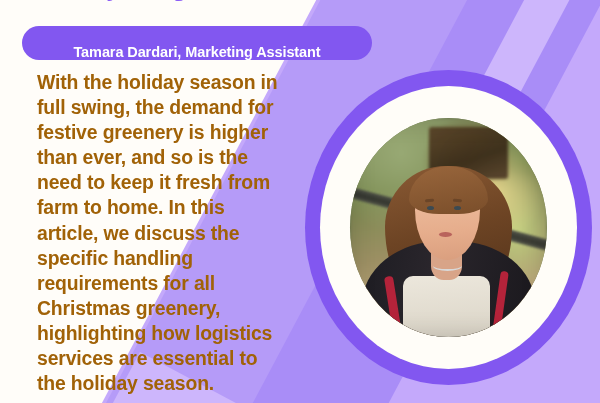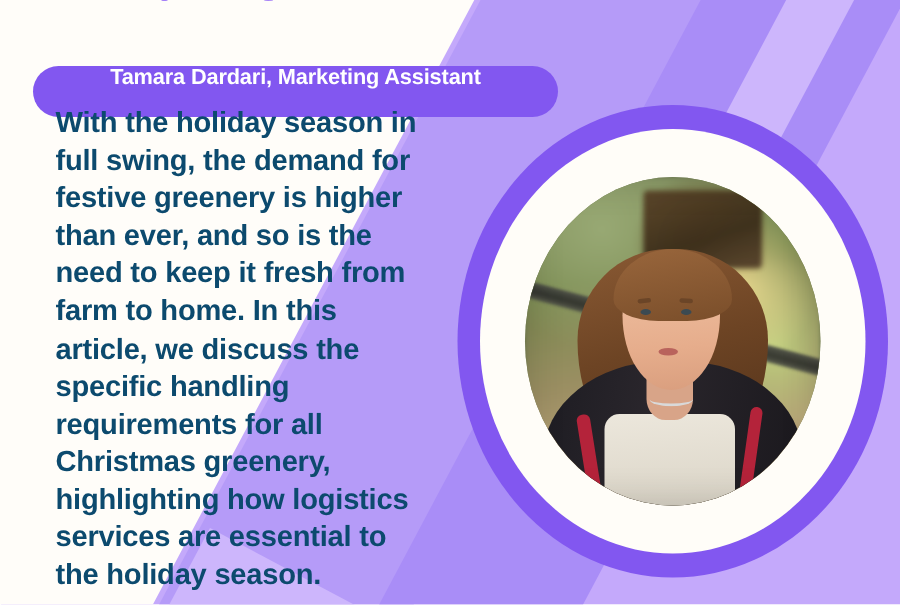--- a/index.html
+++ b/index.html
@@ -113,45 +113,45 @@
     font-style: italic;
     letter-spacing: -0.3px;
     color: #8b5cf6;
     white-space: nowrap;
   }
 
   
   .byline-pill {
     position: absolute;
     left: 22px;
-    top: 44px;
+    top: 26px;
     width: 350px;
     height: 34px;
     border-radius: 17px;
     background: #8257f0;
     display: flex;
-    align-items: flex-start;
+    align-items: flex-end;
     justify-content: center;
   }
   .byline-text {
     color: #ffffff;
     font-size: 14.5px;
     font-weight: bold;
     letter-spacing: -0.1px;
     white-space: nowrap;
   }
 
   
   .body-copy {
     position: absolute;
     left: 37px;
     top: 70px;
     width: 252px;
     margin: 0;
-    color: #0c4a6e;
+    color: #a16207;
     font-size: 19.4px;
     line-height: 25.1px;
     font-weight: bold;
     letter-spacing: -0.15px;
   }
 
   
   .portrait-wrap {
     position: absolute;
     left: 305px;

